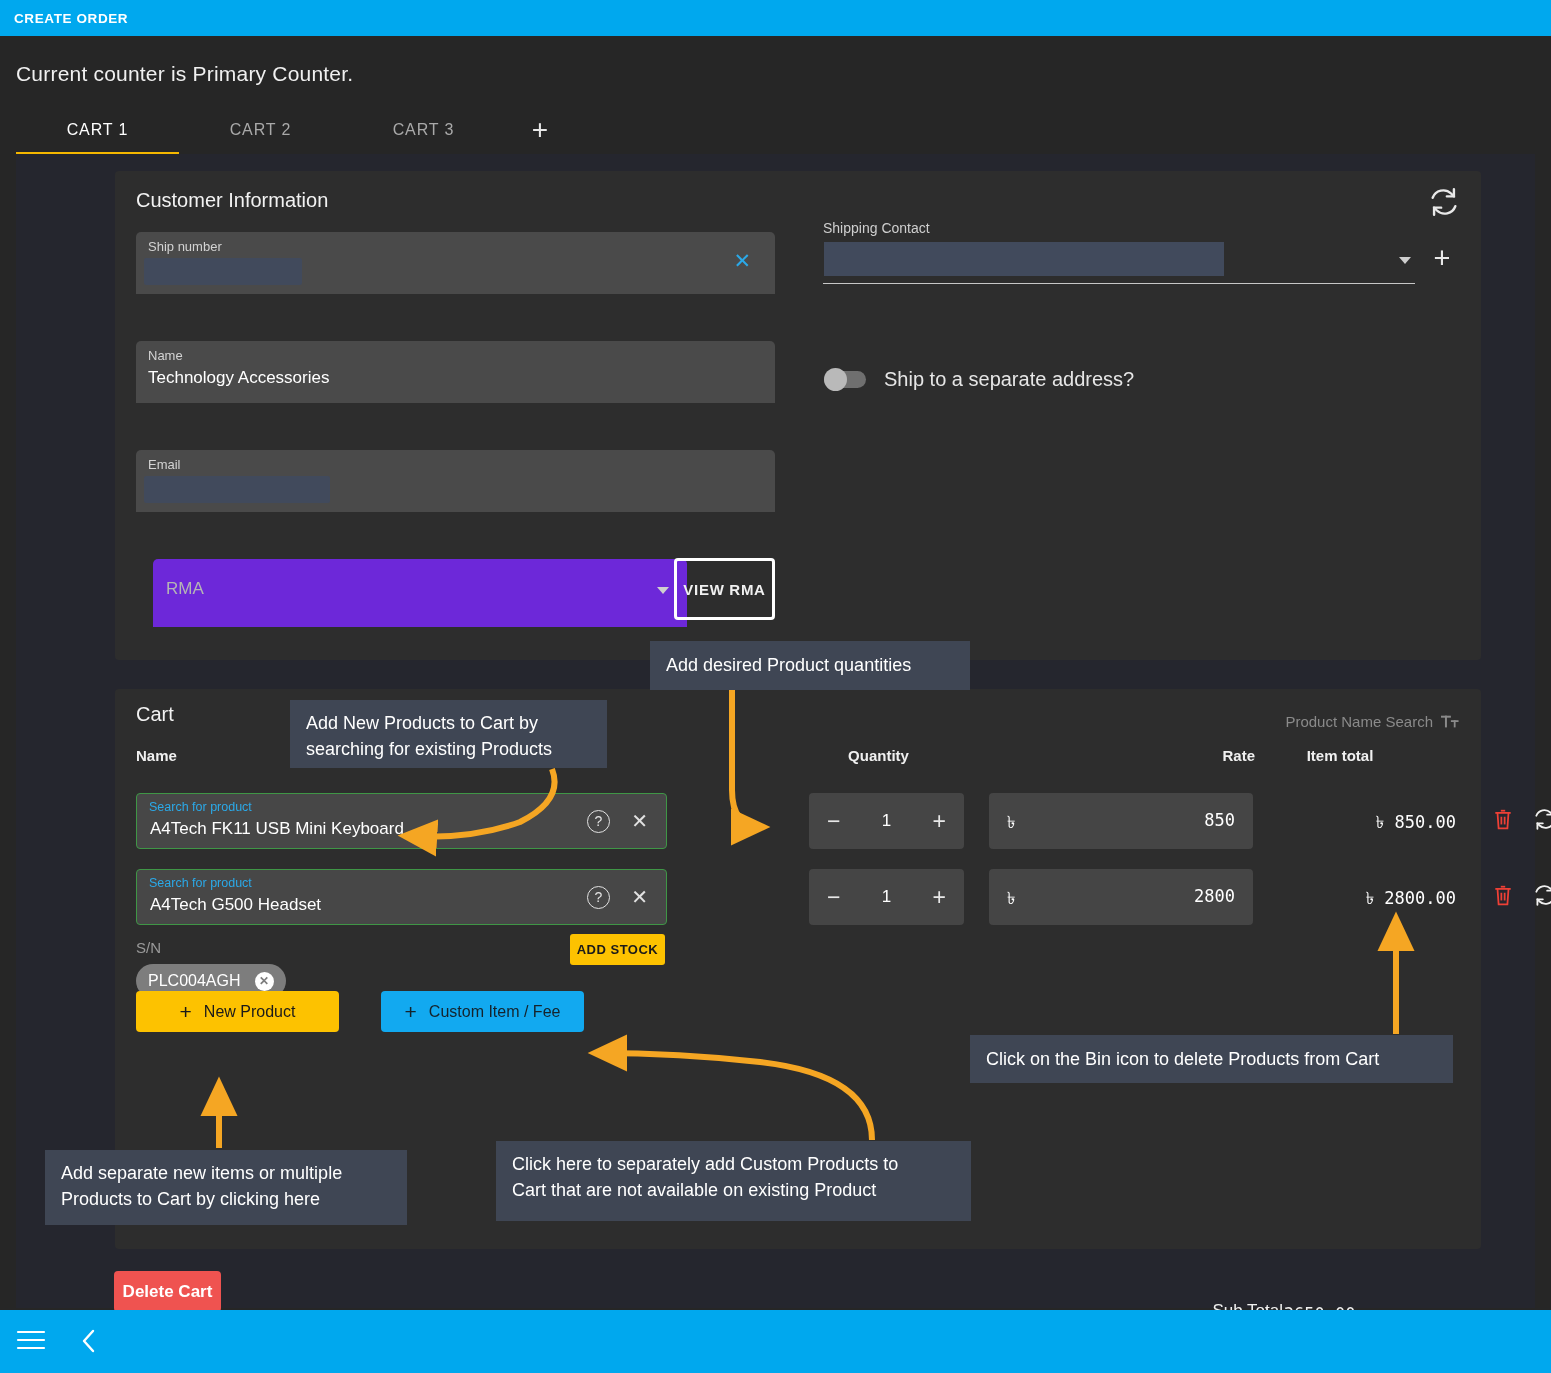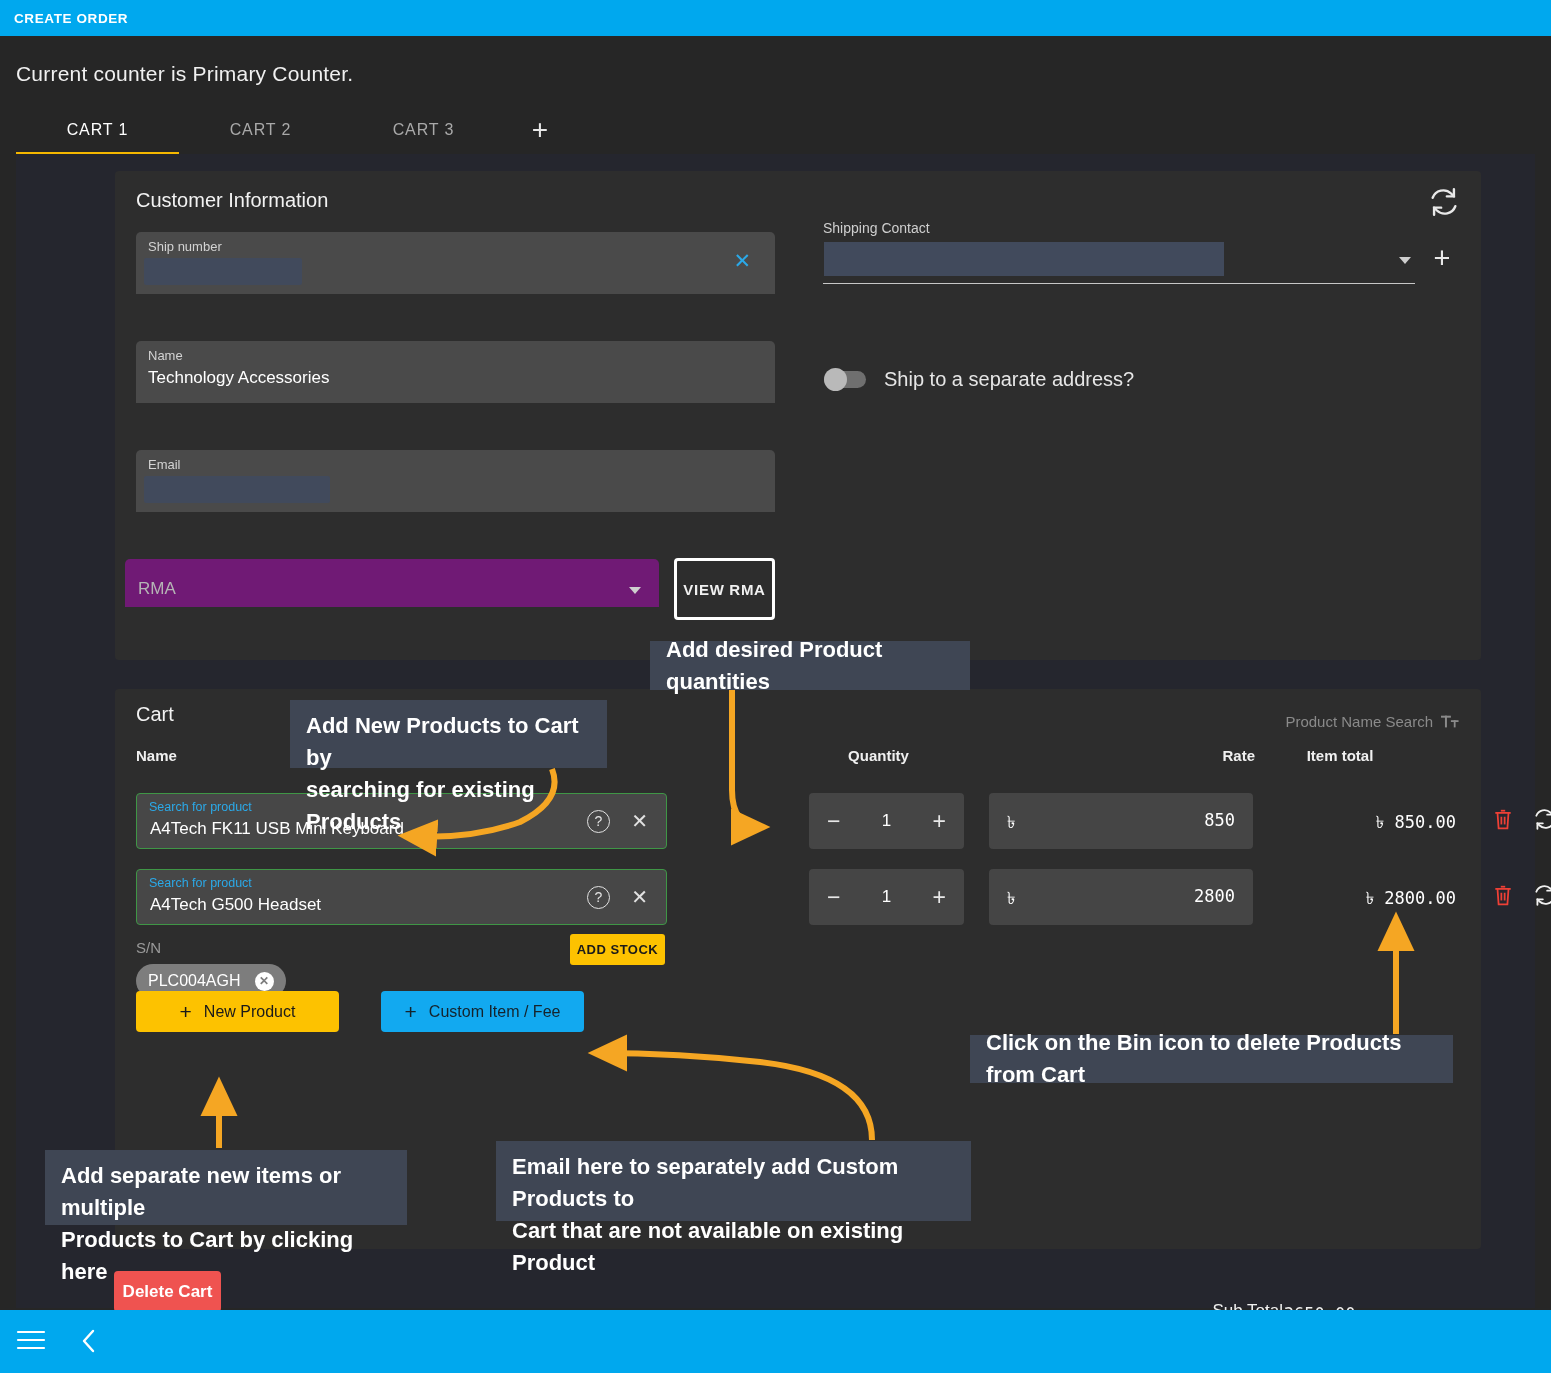--- a/index.html
+++ b/index.html
@@ -81,22 +81,22 @@
     position: absolute; color: #2ba9e8; font-size: 21px; font-weight: 300;
     background: none; border: none; cursor: pointer; line-height: 1;
   }
 
   #phone-field { left: 21px; top: 61px; width: 639px; height: 62px; }
   #name-field  { left: 21px; top: 170px; width: 639px; height: 62px; }
   #email-field { left: 21px; top: 279px; width: 639px; height: 62px; }
 
   
   #rma-select {
-    position: absolute; left: 10px; top: 388px; width: 534px; height: 48px;
-    background: #701a75; border-radius: 5px 5px 0 0; cursor: pointer;
+    position: absolute; left: 38px; top: 388px; width: 534px; height: 68px;
+    background: #6d28d9; border-radius: 5px 5px 0 0; cursor: pointer;
   }
   #rma-select .sel-text {
     position: absolute; left: 13px; top: 20px; color: #b5b5b5; font-size: 17px;
   }
   .caret-down {
     position: absolute; right: 18px; top: 28px;
     width: 0; height: 0; border-left: 6px solid transparent;
     border-right: 6px solid transparent; border-top: 7px solid #cfcfcf;
   }
   #view-rma-btn {
@@ -276,21 +276,21 @@
                border: none; cursor: pointer; padding: 0; }
   #proceed-btn {
     position: absolute; right: 0; top: 0; width: 151px; height: 63px;
     background: #2e7d32; border: none; color: #ffffff; font-size: 15px;
     font-weight: bold; letter-spacing: .8px; cursor: pointer; font-family: inherit;
   }
 
   
   .callout {
     position: absolute; background: #3f4654; color: #ffffff;
-    font-size: 22px; font-weight: bold; line-height: 1.45; padding: 10px 16px;
+    font-size: 18px; font-weight: normal; line-height: 1.45; padding: 10px 16px;
   }
   #callout-quantities { left: 650px; top: 641px; width: 320px; height: 49px;
                         display: flex; align-items: center; }
   #callout-search     { left: 290px; top: 700px; width: 317px; height: 68px; }
   #callout-bin        { left: 970px; top: 1035px; width: 483px; height: 48px;
                         display: flex; align-items: center; }
   #callout-new-prod   { left: 45px; top: 1150px; width: 362px; height: 75px; }
   #callout-custom     { left: 496px; top: 1141px; width: 475px; height: 80px; }
 
   .arrow-layer { position: absolute; left: 0; top: 0; width: 1551px; height: 1373px;
@@ -515,21 +515,21 @@
     <div>searching for existing Products</div>
   </div>
   <div class="callout" id="callout-bin">
     <span>Click on the Bin icon to delete Products from Cart</span>
   </div>
   <div class="callout" id="callout-new-prod">
     <div>Add separate new items or multiple</div>
     <div>Products to Cart by clicking here</div>
   </div>
   <div class="callout" id="callout-custom">
-    <div>Email here to separately add Custom Products to</div>
+    <div>Click here to separately add Custom Products to</div>
     <div>Cart that are not available on existing Product</div>
   </div>
 
   <div class="bottombar">
     <button id="menu-icon">
       <svg width="30" height="22" viewBox="0 0 30 22" stroke="#ffffff" stroke-width="2.2" stroke-linecap="round">
         <path d="M2 3h26"></path>
           <path d="M2 11h26"></path>
           <path d="M2 19h26"></path>
       </svg>

